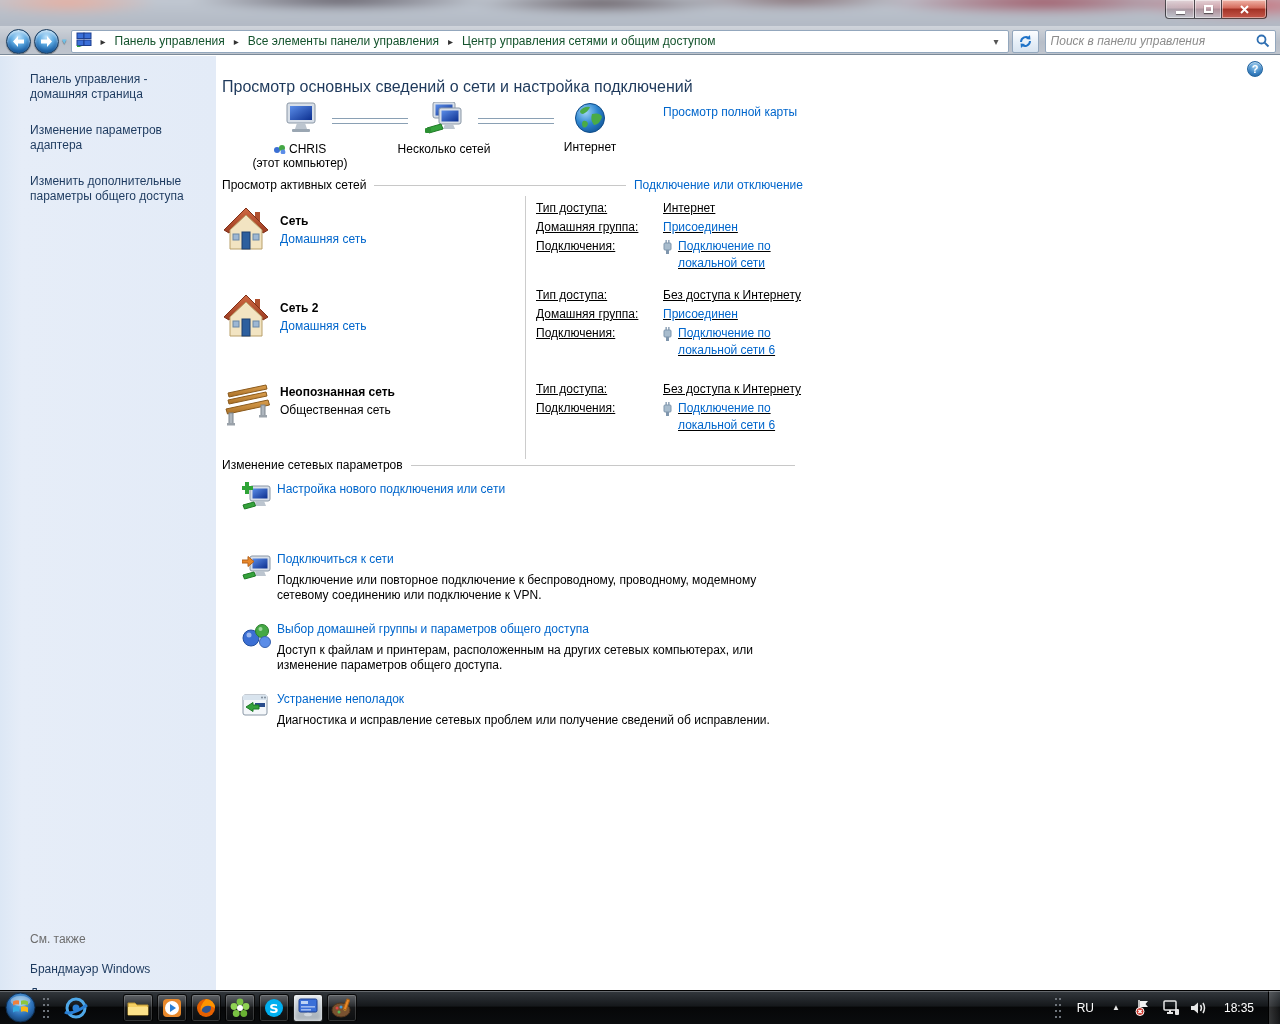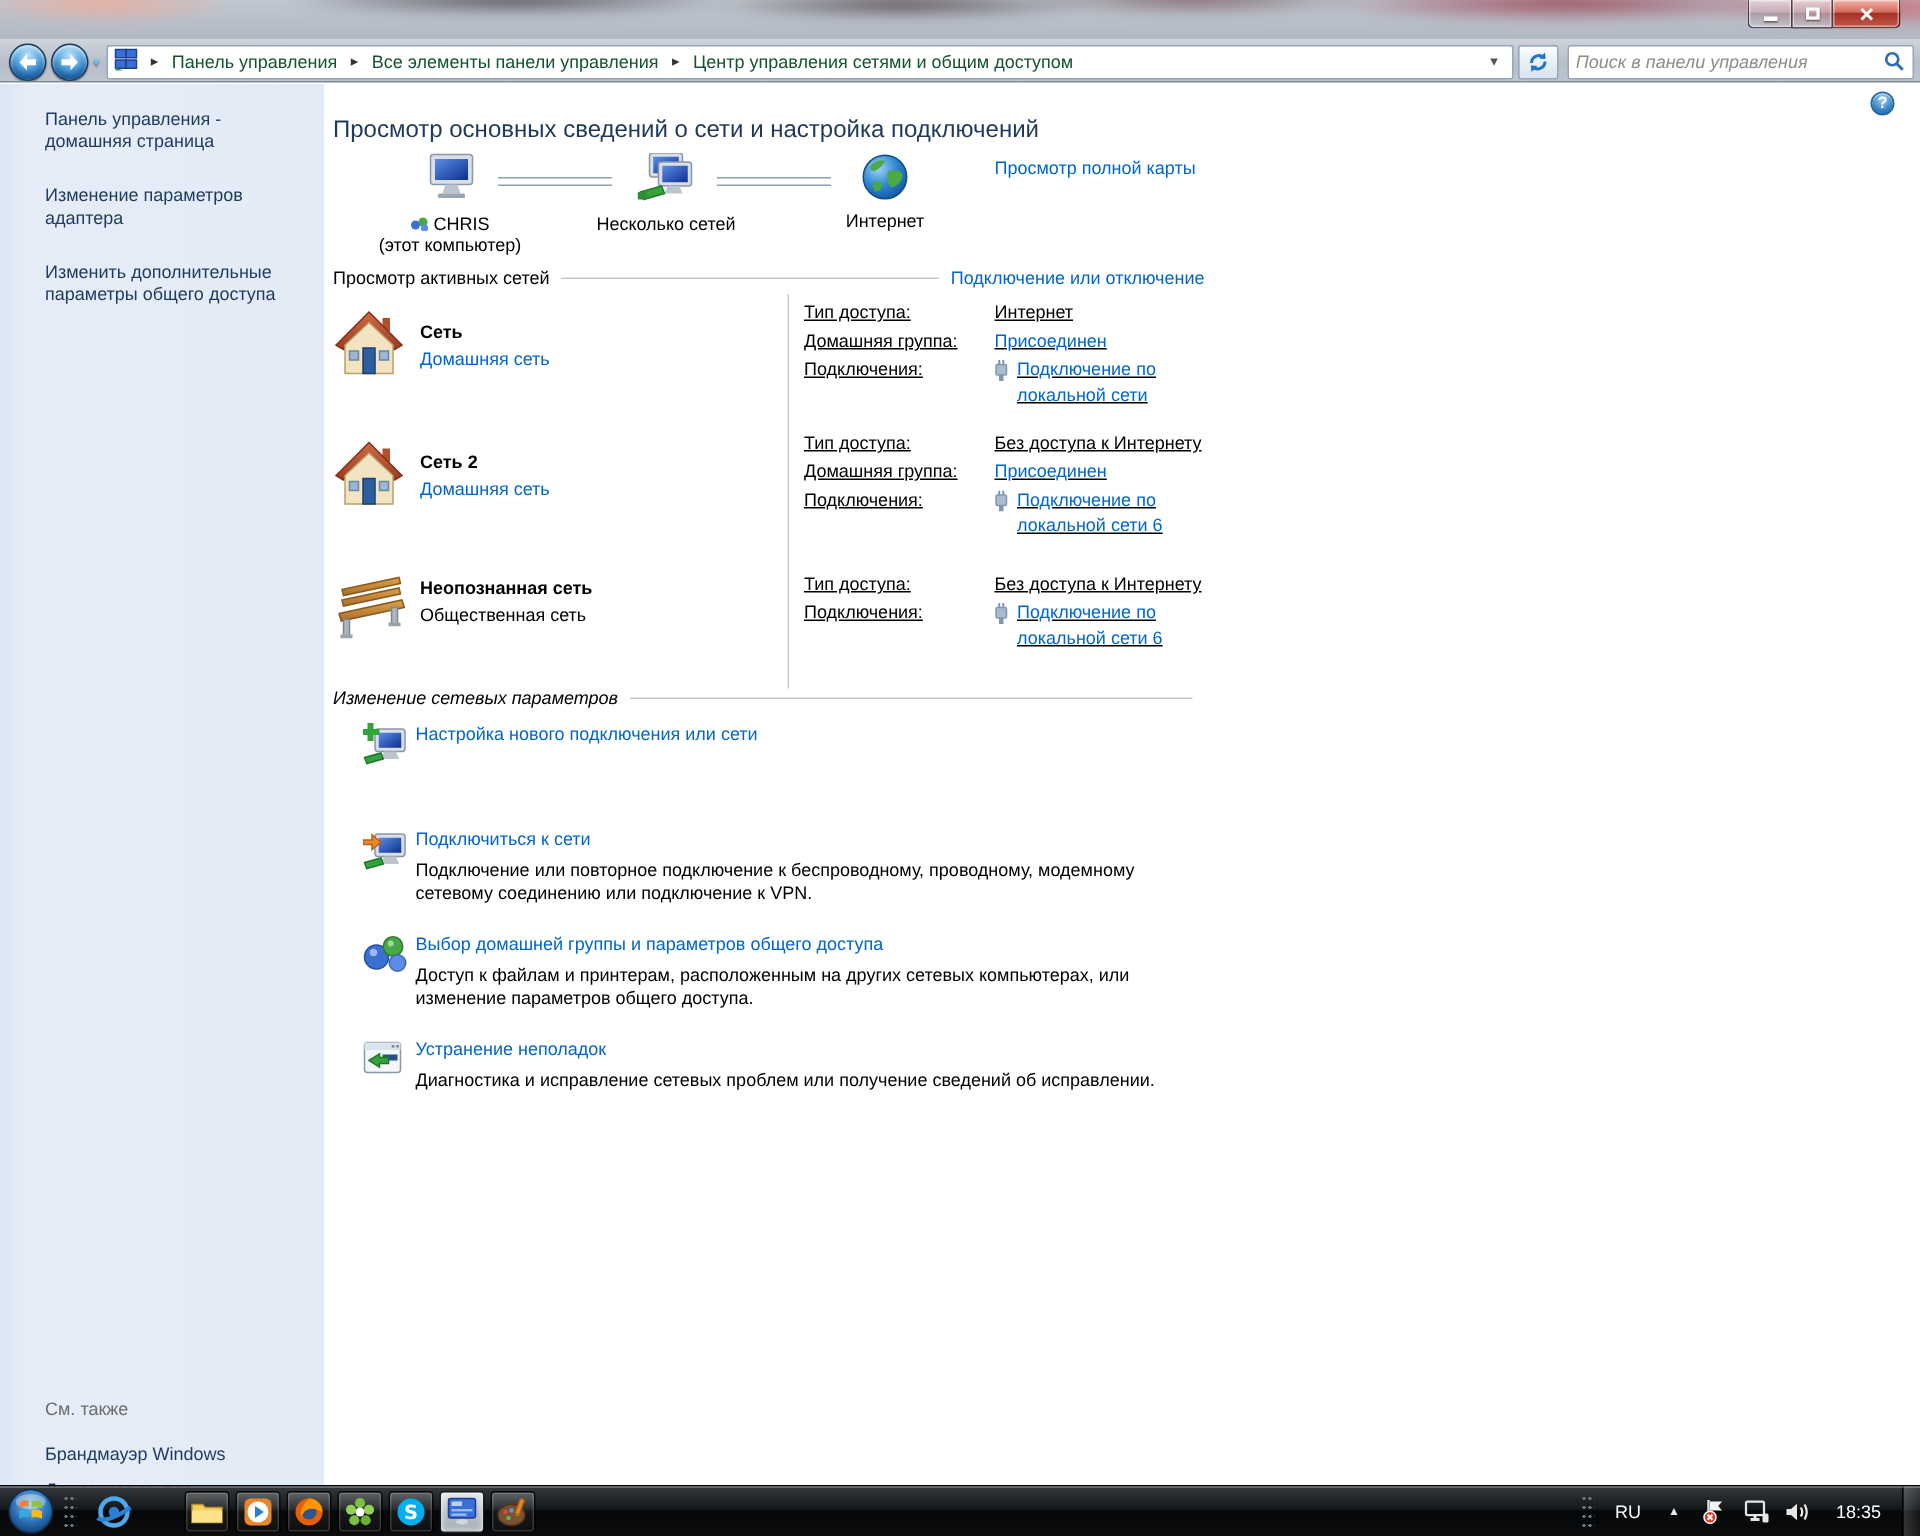--- a/index.html
+++ b/index.html
@@ -409,21 +409,21 @@
               <rect x="2.5" y="0" width="1.3" height="3" fill="#7f96ad"></rect>
                 <rect x="5.2" y="0" width="1.3" height="3" fill="#7f96ad"></rect>
               <rect x="1" y="3" width="7" height="7" rx="1" fill="#a8bccd" stroke="#7f96ad"></rect>
               <rect x="3" y="10" width="3" height="4" fill="#7f96ad"></rect>
             </svg>
             <span class="net-row-value link">Подключение по локальной сети 6</span>
           </div>
         </div>
       </div>
 
-      <div class="section-header" style="top:402px;font-style:italic;">
+      <div class="section-header" style="top:402px;">
         <span class="section-title">Изменение сетевых параметров</span>
         <span class="rule"></span>
       </div>
 
       <div class="task-item" style="top:426px;">
         <svg class="task-icon" width="30" height="30" viewBox="0 0 30 30">
           <defs>
               <linearGradient id="ms1" x1="0" y1="0" x2="1" y2="1">
             <stop offset="0" stop-color="#5b8de8"></stop>
                 <stop offset="1" stop-color="#0c2f8f"></stop>

